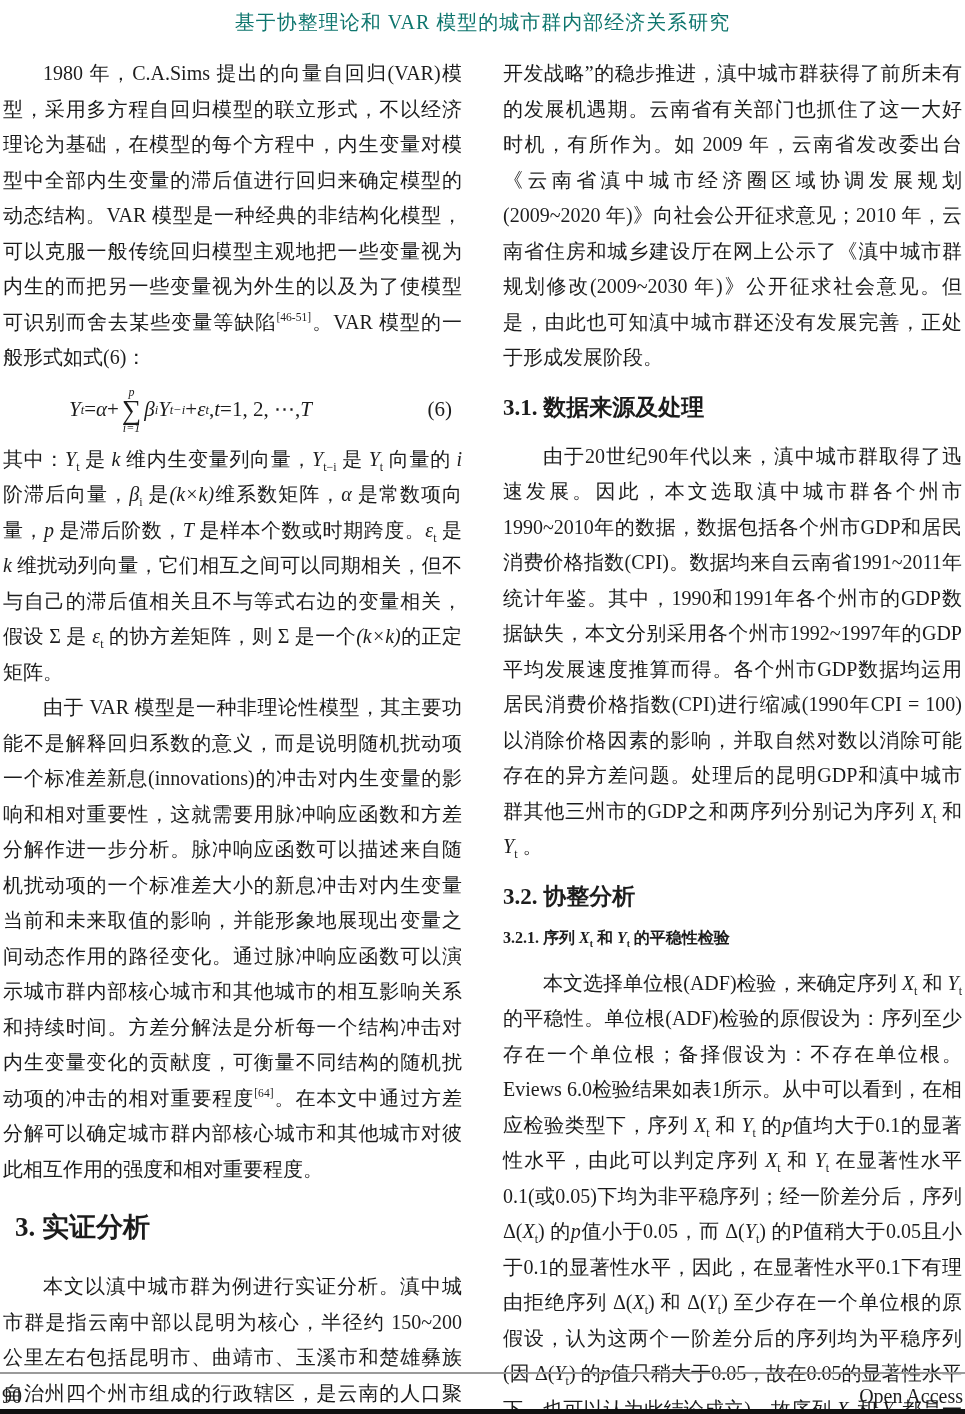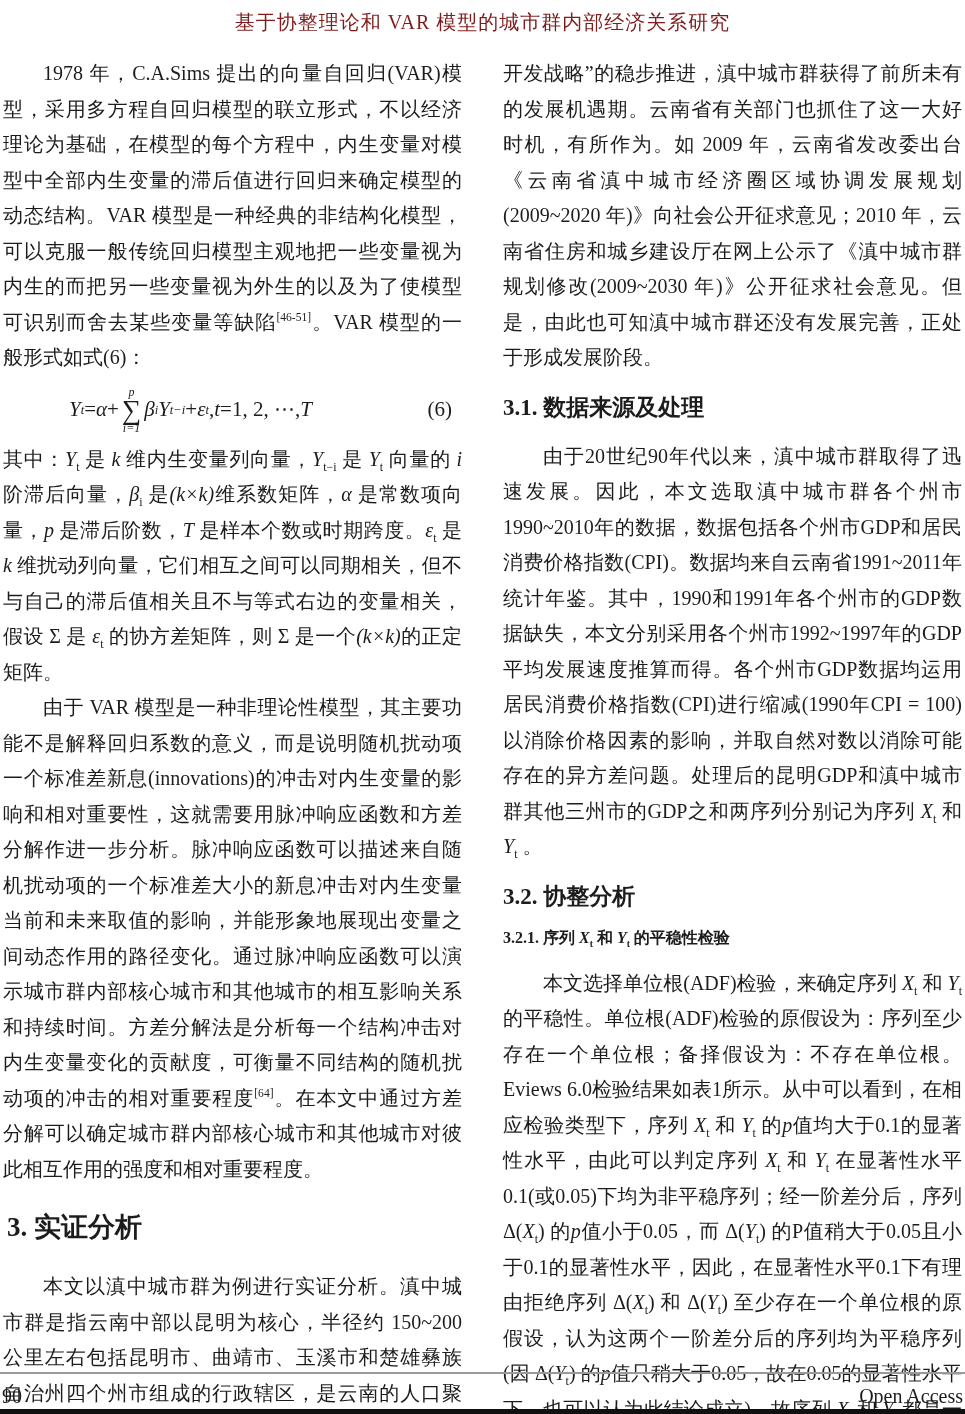--- a/index.html
+++ b/index.html
@@ -8,21 +8,21 @@
     background: #ffffff;
     color: #1c1c1c;
     font-family: "Liberation Serif", "DejaVu Serif", serif;
     position: relative;
     overflow: hidden;
   }
   .page-header {
     text-align: center;
     padding-top: 9px;
     font-size: 20px;
-    color: #7f1d1d;
+    color: #0f766e;
     letter-spacing: 1px;
   }
   .content {
     display: flex;
     padding: 0 3px;
     margin-top: 20px;
   }
   .col { width: 459px; }
   .col-left { margin-right: 41px; }
   .body-text {
@@ -30,21 +30,21 @@
     line-height: 35.5px;
     text-align: justify;
     margin: 0;
   }
   .indent { text-indent: 2em; }
   sub { font-size: 0.6em; line-height: 0; }
   sup.ref { font-size: 0.58em; line-height: 0; }
   .it { font-style: italic; }
   .h1x {
     font-size: 27px; font-weight: 700;
-    margin: 22px 0 24px 4px;
+    margin: 22px 0 24px 12px;
   }
   .h2x {
     font-size: 23px; font-weight: 700;
     margin: 0 0 16px 0;
   }
   .h2x-mid { margin-top: 16px; }
   .h3x {
     font-size: 16px; font-weight: 700;
     margin: 2px 0 17px 0;
   }
@@ -84,21 +84,21 @@
 </style>
 </head>
 <body>
 
 <div class="page-header">基于协整理论和 VAR 模型的城市群内部经济关系研究</div>
 
 <div class="content">
 
   <div class="col col-left">
 
-    <p class="body-text indent"><span>1978 年，C.A.Sims 提出的向量自回归(VAR)模型，采用多方程自回归模型的联立形式，不以经济理论为基础，在模型的每个方程中，内生变量对模型中全部内生变量的滞后值进行回归来确定模型的动态结构。VAR 模型是一种经典的非结构化模型，可以克服一般传统回归模型主观地把一些变量视为内生的而把另一些变量视为外生的以及为了使模型可识别而舍去某些变量等缺陷</span><sup class="ref">[46-51]</sup><span>。VAR 模型的一般形式如式(6)：</span></p>
+    <p class="body-text indent"><span>1980 年，C.A.Sims 提出的向量自回归(VAR)模型，采用多方程自回归模型的联立形式，不以经济理论为基础，在模型的每个方程中，内生变量对模型中全部内生变量的滞后值进行回归来确定模型的动态结构。VAR 模型是一种经典的非结构化模型，可以克服一般传统回归模型主观地把一些变量视为内生的而把另一些变量视为外生的以及为了使模型可识别而舍去某些变量等缺陷</span><sup class="ref">[46-51]</sup><span>。VAR 模型的一般形式如式(6)：</span></p>
 
     <div class="formula-row">
       <span class="f-math">
           <span class="it">Y</span>
           <sub class="it">t</sub>
           <span> = </span>
           <span class="it">α</span>
           <span> + </span>
           <span class="sum-stack">
             <span class="sum-top">p</span>

